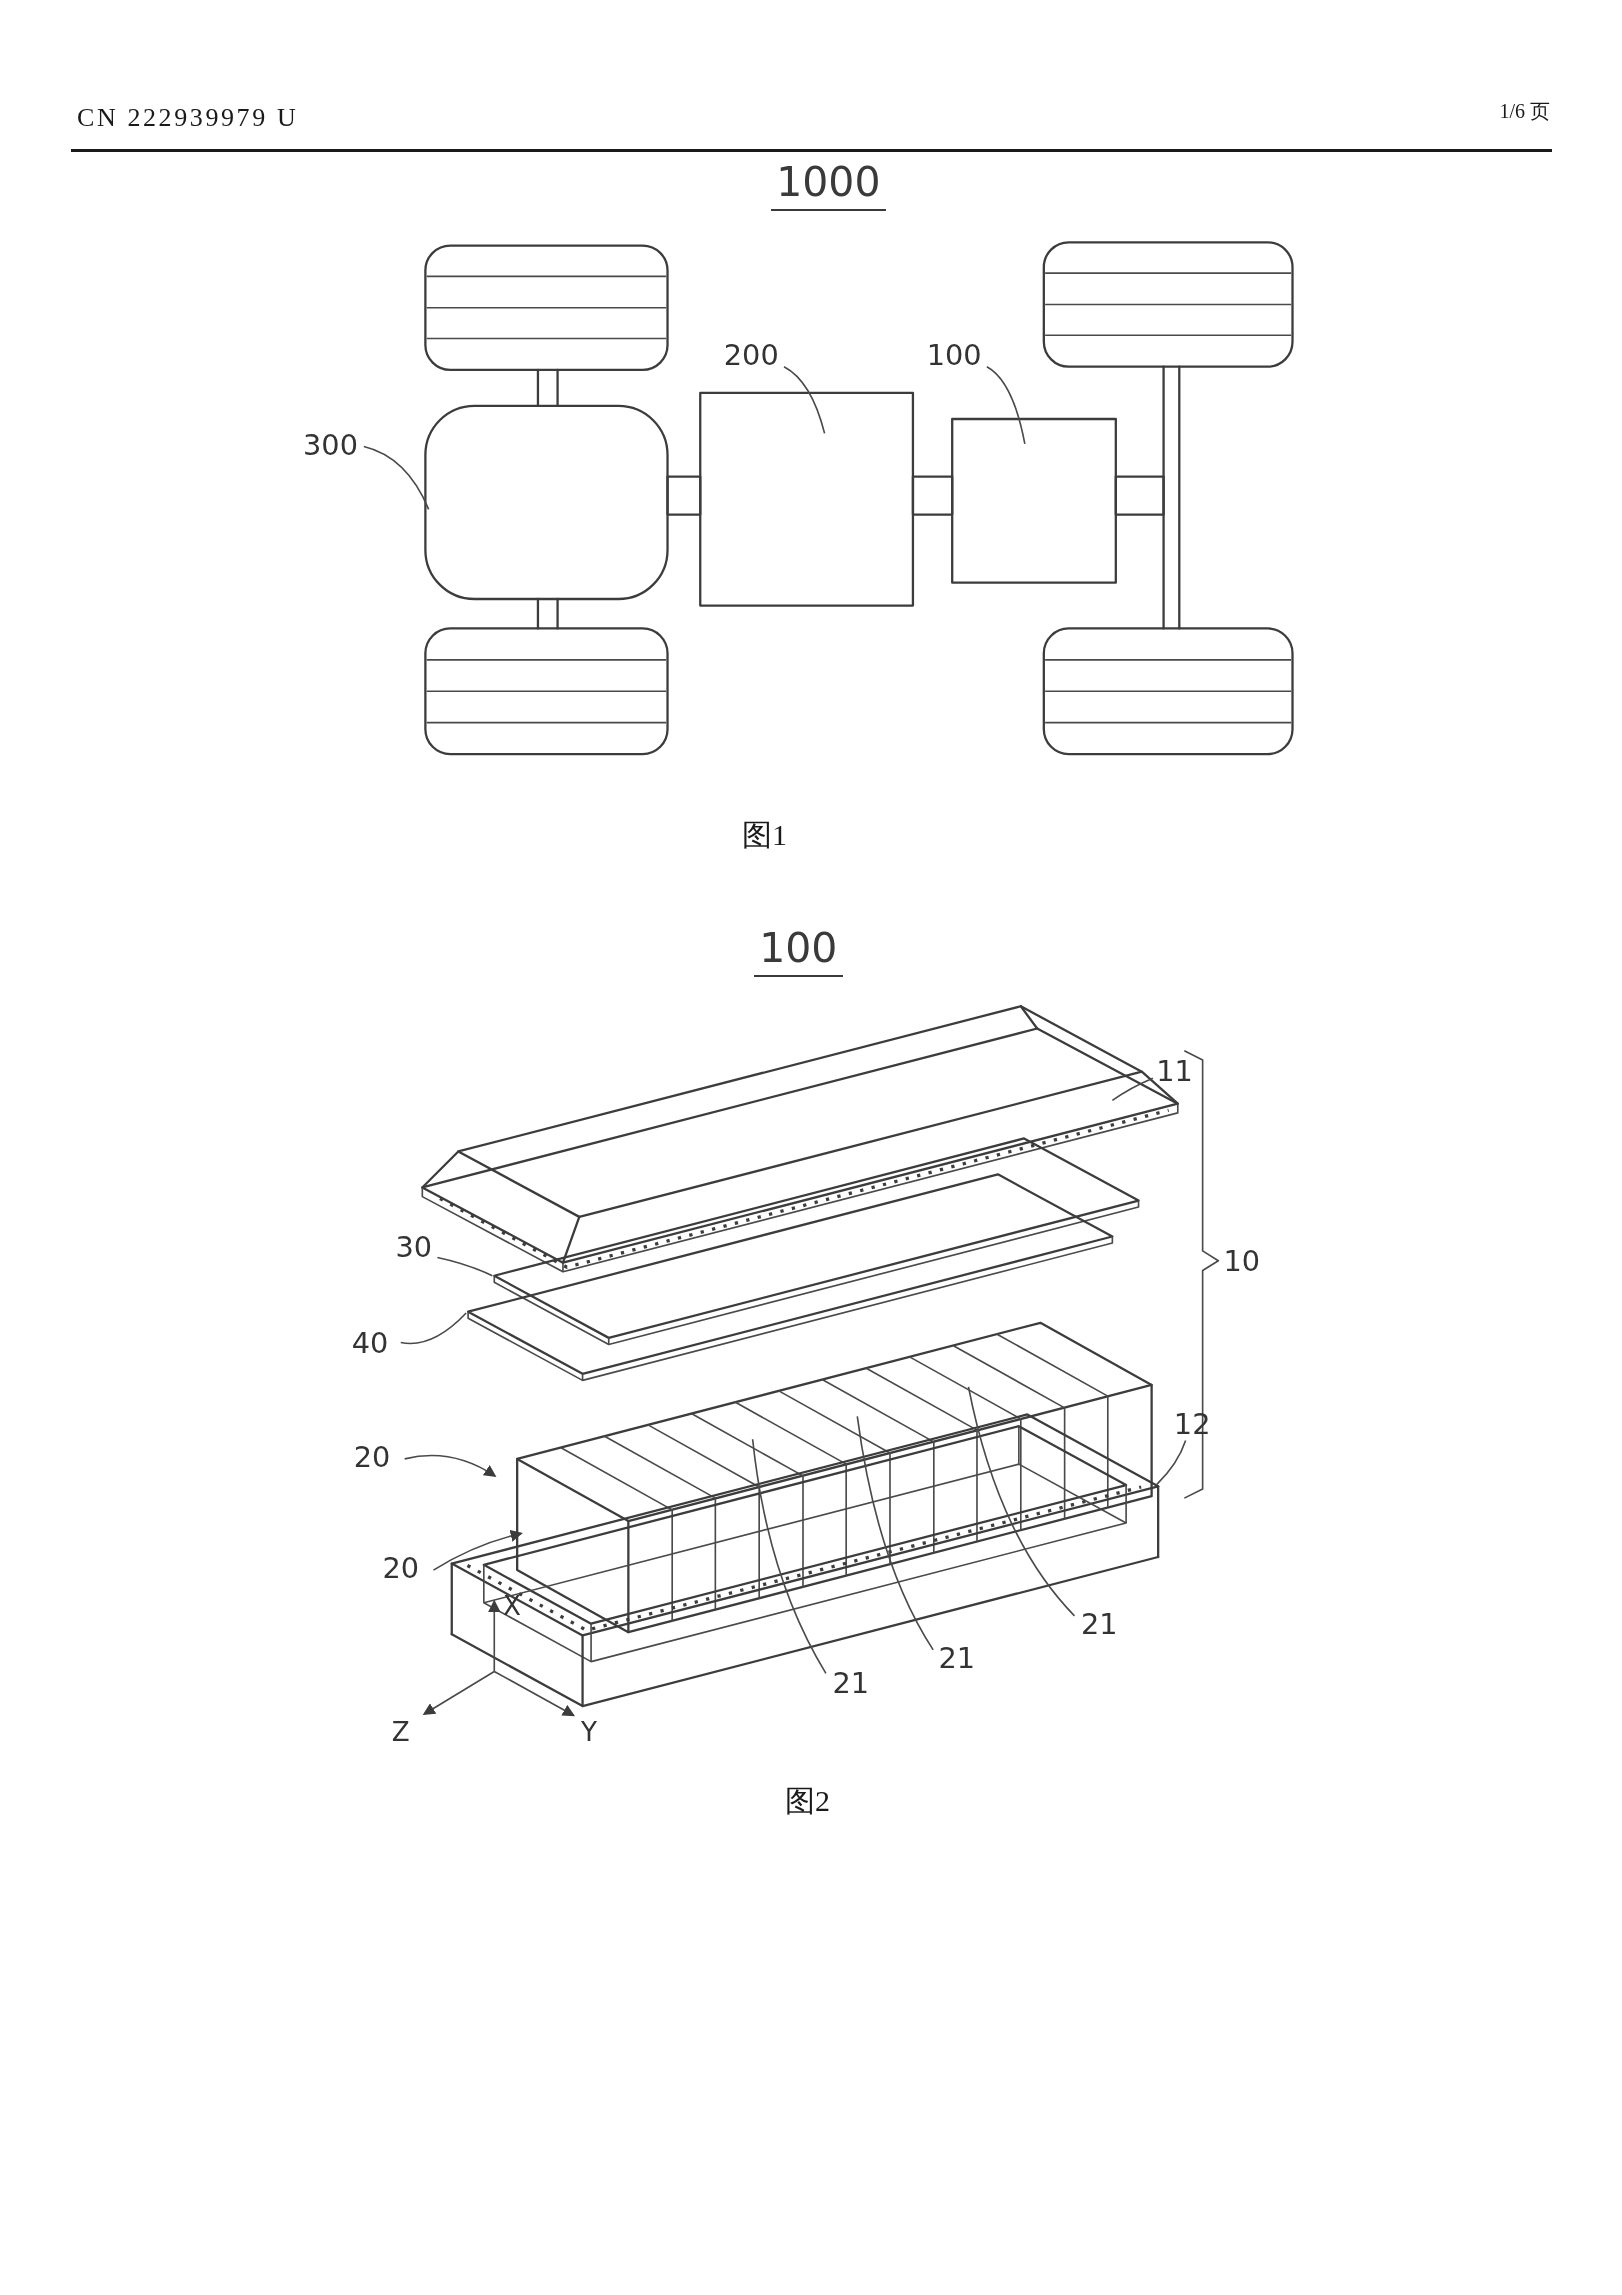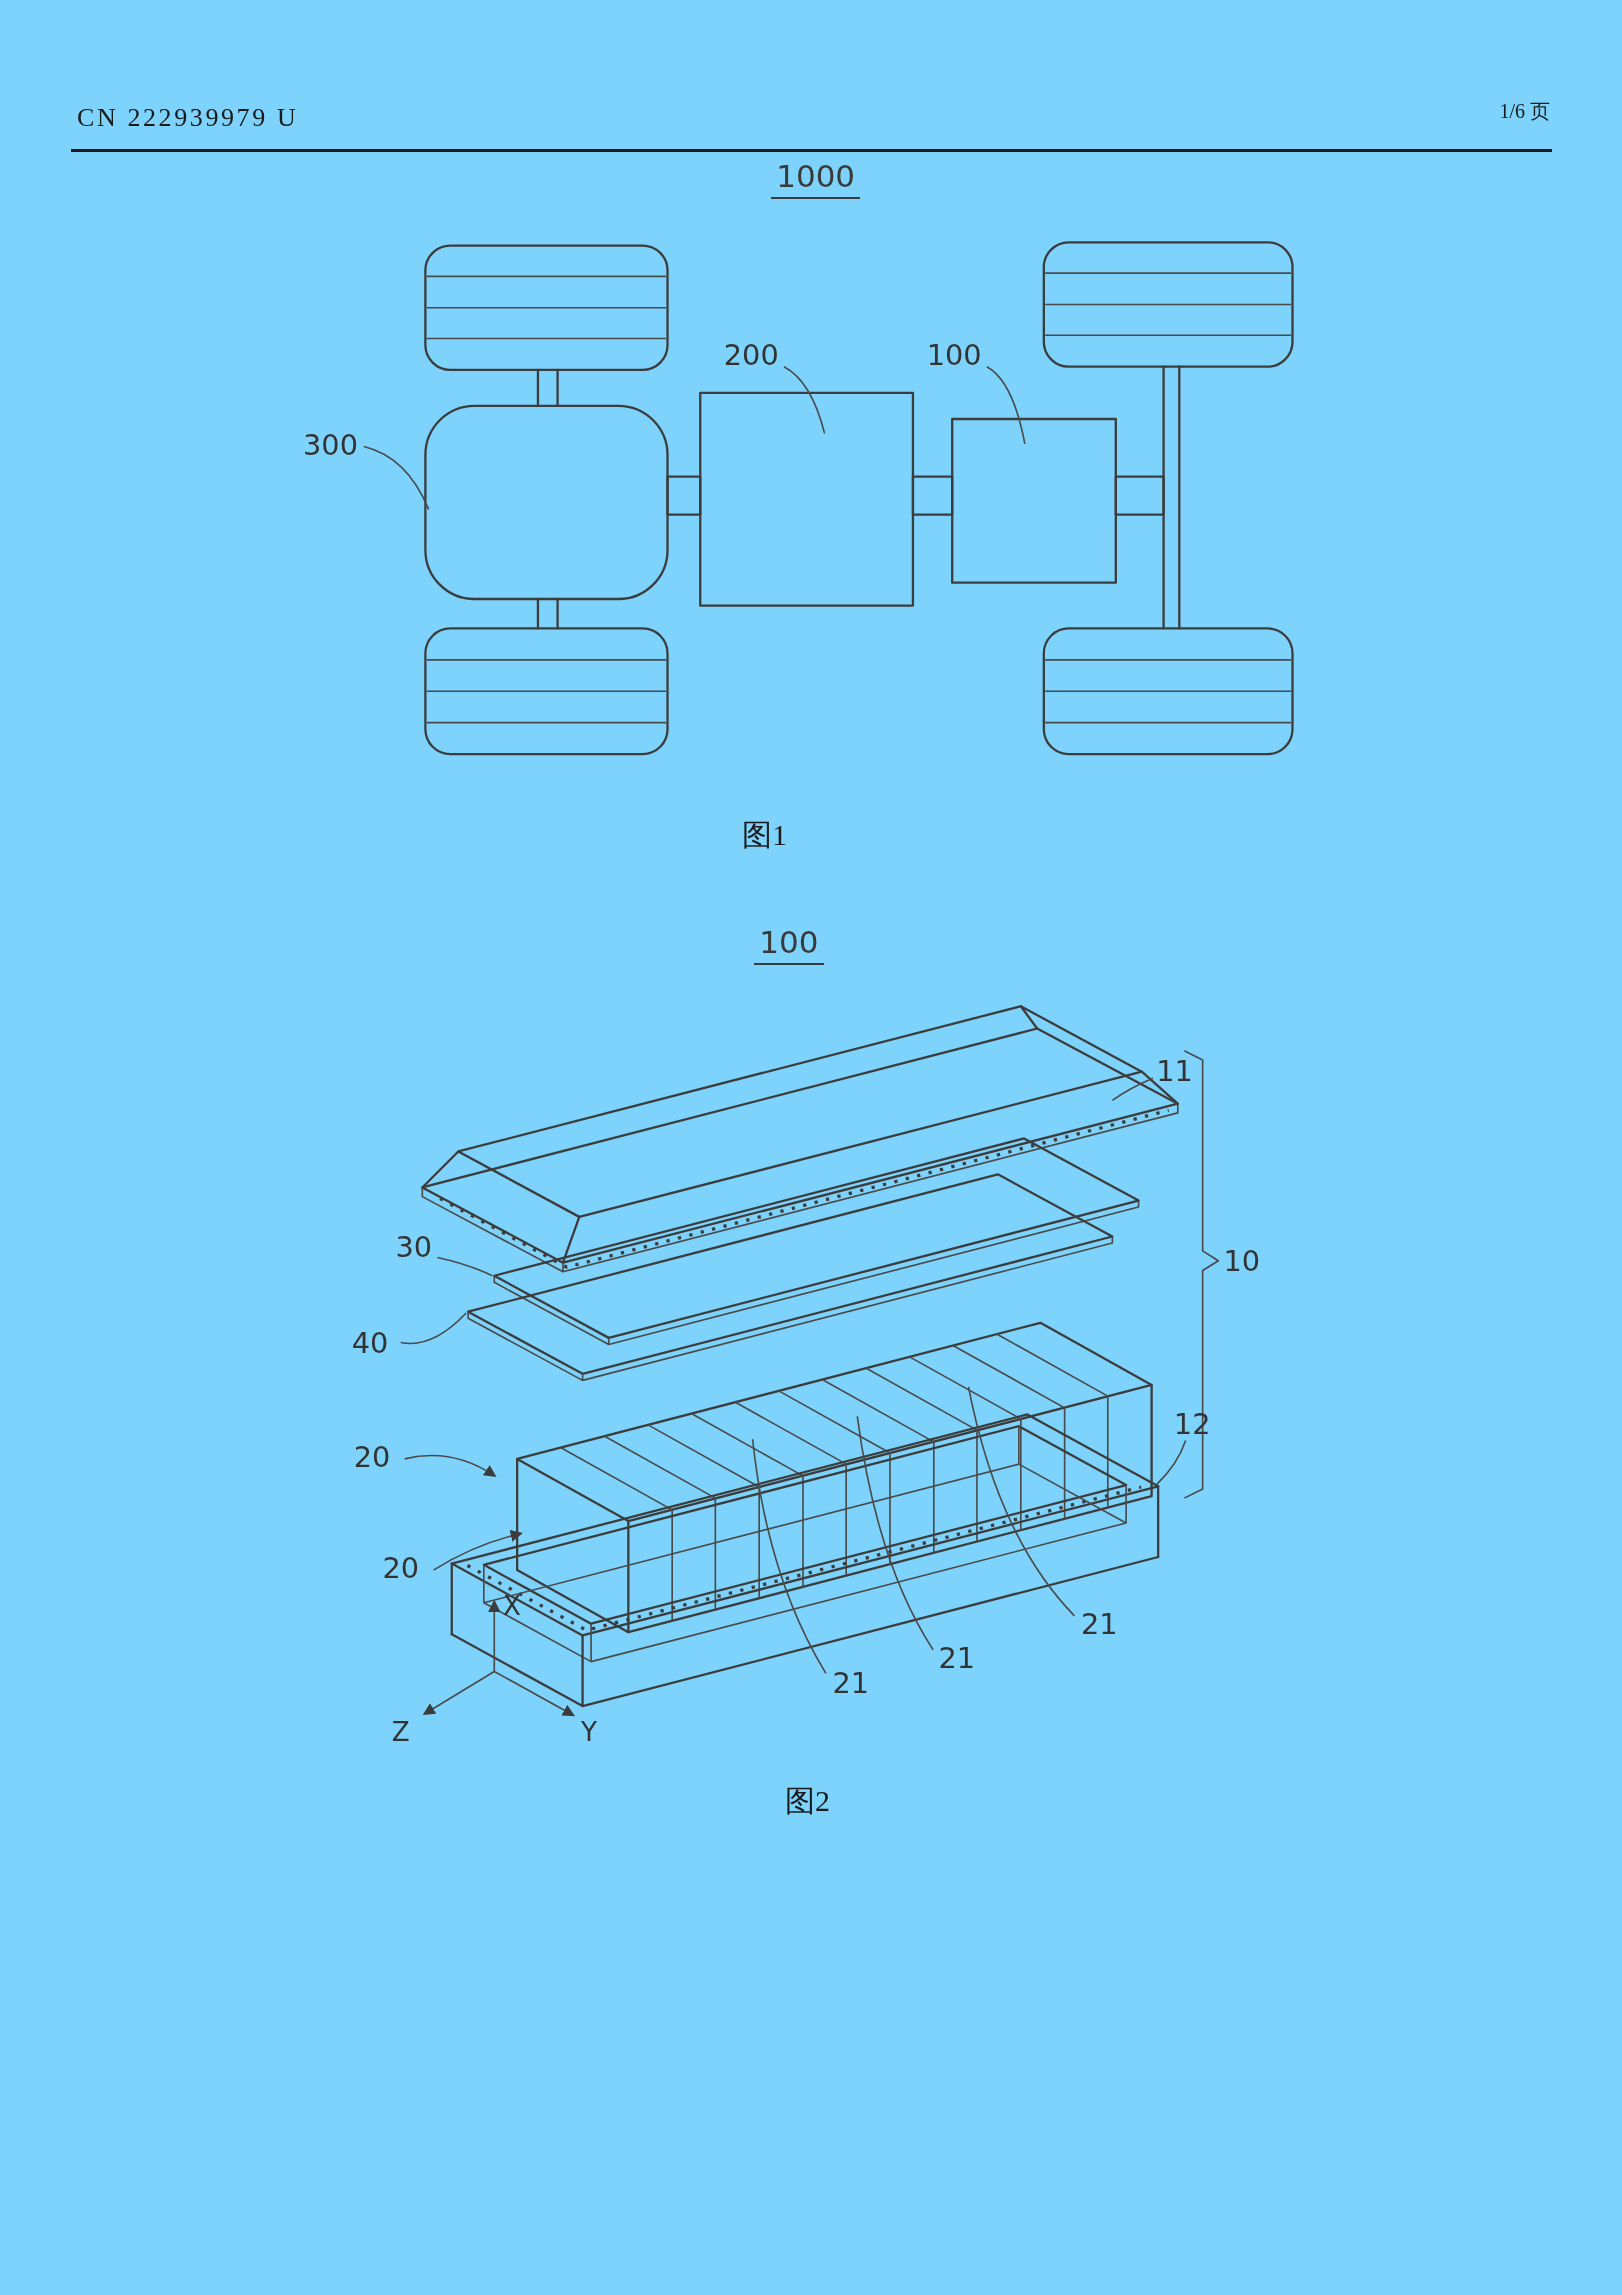--- a/index.html
+++ b/index.html
@@ -1,24 +1,24 @@
 <!DOCTYPE html>
 <html style="font-size:10.5px"><head>
 <meta charset="utf-8">
 <style>
   html,body{margin:0;padding:0;background:#888;}
-  .page{position:relative;width:1623px;height:2295px;background:#7dd3fc;
+  .page{position:relative;width:1623px;height:2295px;background:#ffffff;
         font-family:"Liberation Serif",serif;color:#1a1a1a;overflow:hidden;}
   .hdr-left{position:absolute;left:77px;top:103px;font-size:26px;letter-spacing:2.6px;}
   .hdr-title{position:absolute;left:50%;transform:translateX(-50%);top:96px;
              font-size:35px;font-weight:bold;letter-spacing:29px;text-indent:29px;
              font-family:"DejaVu Sans",sans-serif;white-space:nowrap;}
   .hdr-right{position:absolute;right:73px;top:98px;font-size:20px;text-align:center;}
   .hdr-rule{position:absolute;left:71px;top:149px;width:1481px;height:2.6px;background:#1a1a1a;}
-  .fig-num{position:absolute;font-size:31px;font-family:"DejaVu Sans",sans-serif;
+  .fig-num{position:absolute;font-size:41px;font-family:"DejaVu Sans",sans-serif;
            color:#3a3a3a;border-bottom:2.6px solid #3a3a3a;padding:0 5.2px 2.6px 5.2px;}
   .fig-num-1{left:771px;top:158px;}
   .fig-num-2{left:754px;top:924px;}
   .fig-cap{position:absolute;font-size:30px;}
   .fig-cap-1{left:742px;top:815px;}
   .fig-cap-2{left:785px;top:1781px;}
   .page-num{position:absolute;left:0;right:0;top:2140px;text-align:center;font-size:26px;}
   svg{position:absolute;left:0;}
   .draw{stroke:#3c3c3c;stroke-width:3.5;fill:none;stroke-linejoin:round;stroke-linecap:round;}
   .draw-thin{stroke:#4a4a4a;stroke-width:2.5;fill:none;stroke-linejoin:round;}

